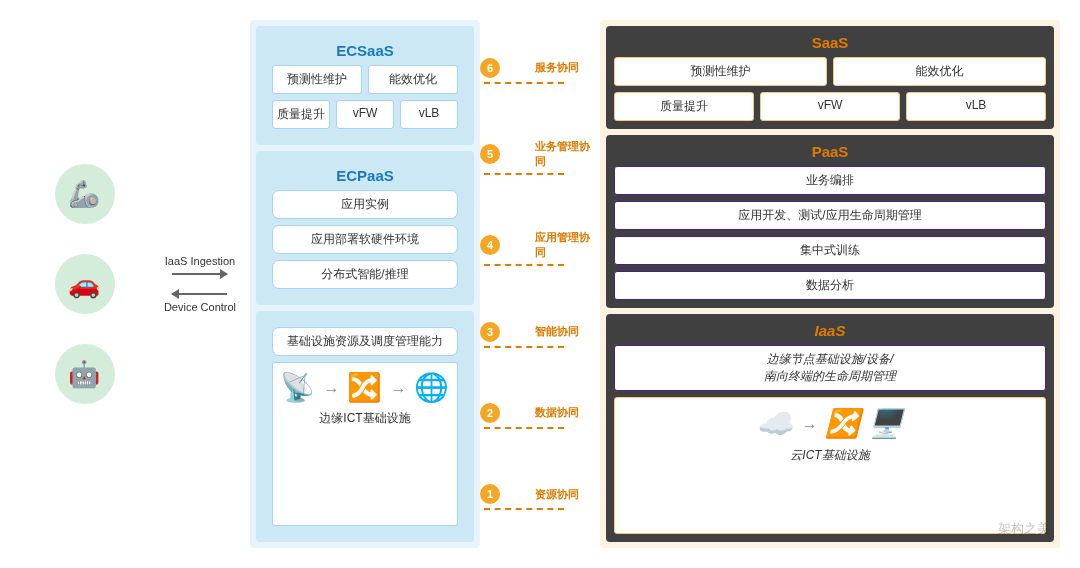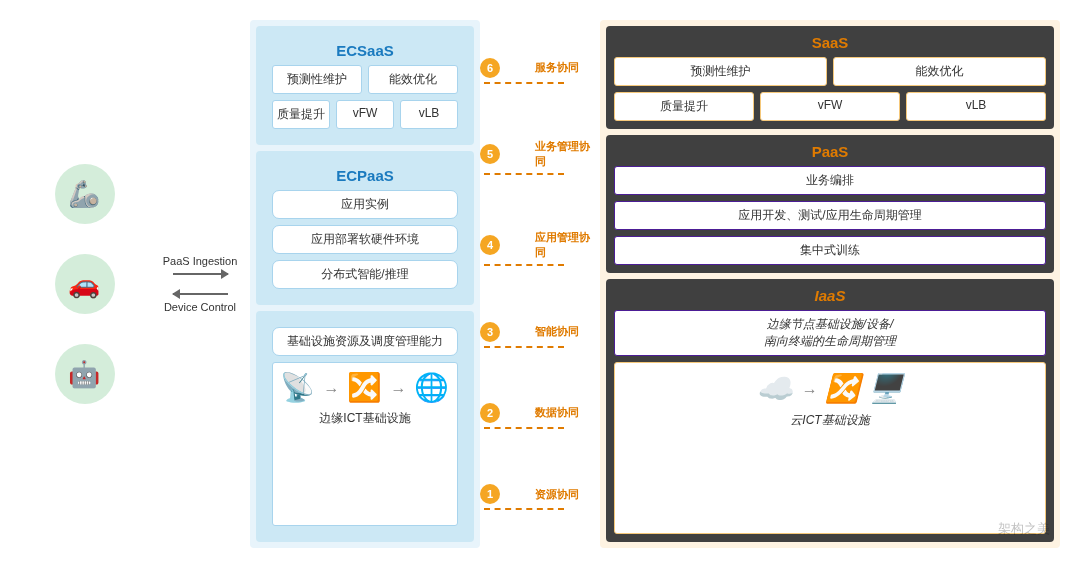--- a/index.html
+++ b/index.html
@@ -287,21 +287,21 @@
 <div style="position:relative; width:1060px; height:548px; display:flex; flex-direction:row; align-items:stretch; padding:10px; gap:0;">
 
   <div class="left-col">
     <div class="device-icon">🦾</div>
     <div class="device-icon">🚗</div>
     <div class="device-icon">🤖</div>
   </div>
 
   <div class="arrow-col">
     <div class="arrow-labels">
-      <div class="arrow-label">PaaS Ingestion</div>
+      <div class="arrow-label">IaaS Ingestion</div>
       <div style="display:flex; align-items:center; margin-bottom:8px;">
         <div class="arrow-line-right"></div>
       </div>
       <div style="display:flex; align-items:center; margin-top:4px;">
         <div class="arrow-line-left"></div>
       </div>
       <div class="arrow-label">Device Control</div>
     </div>
   </div>
 
@@ -406,20 +406,21 @@
         <div class="saas-box">vFW</div>
         <div class="saas-box">vLB</div>
       </div>
     </div>
 
     <div class="saas-section">
       <div class="saas-section-title">PaaS</div>
       <div class="saas-box-full">业务编排</div>
       <div class="saas-box-full">应用开发、测试/应用生命周期管理</div>
       <div class="saas-box-full">集中式训练</div>
+      <div class="saas-box-full">数据分析</div>
     </div>
 
     <div class="saas-section" style="flex:1;font-style:italic;">
       <div class="saas-section-title">IaaS</div>
       <div class="saas-box-full" style="white-space:pre-line;">边缘节点基础设施/设备/
 南向终端的生命周期管理</div>
       <div class="cloud-area" style="flex:1;">
         <div class="cloud-icons">
           <span style="font-size:30px;">☁️</span>
           <span style="font-size:16px; color:#888;">→</span>

